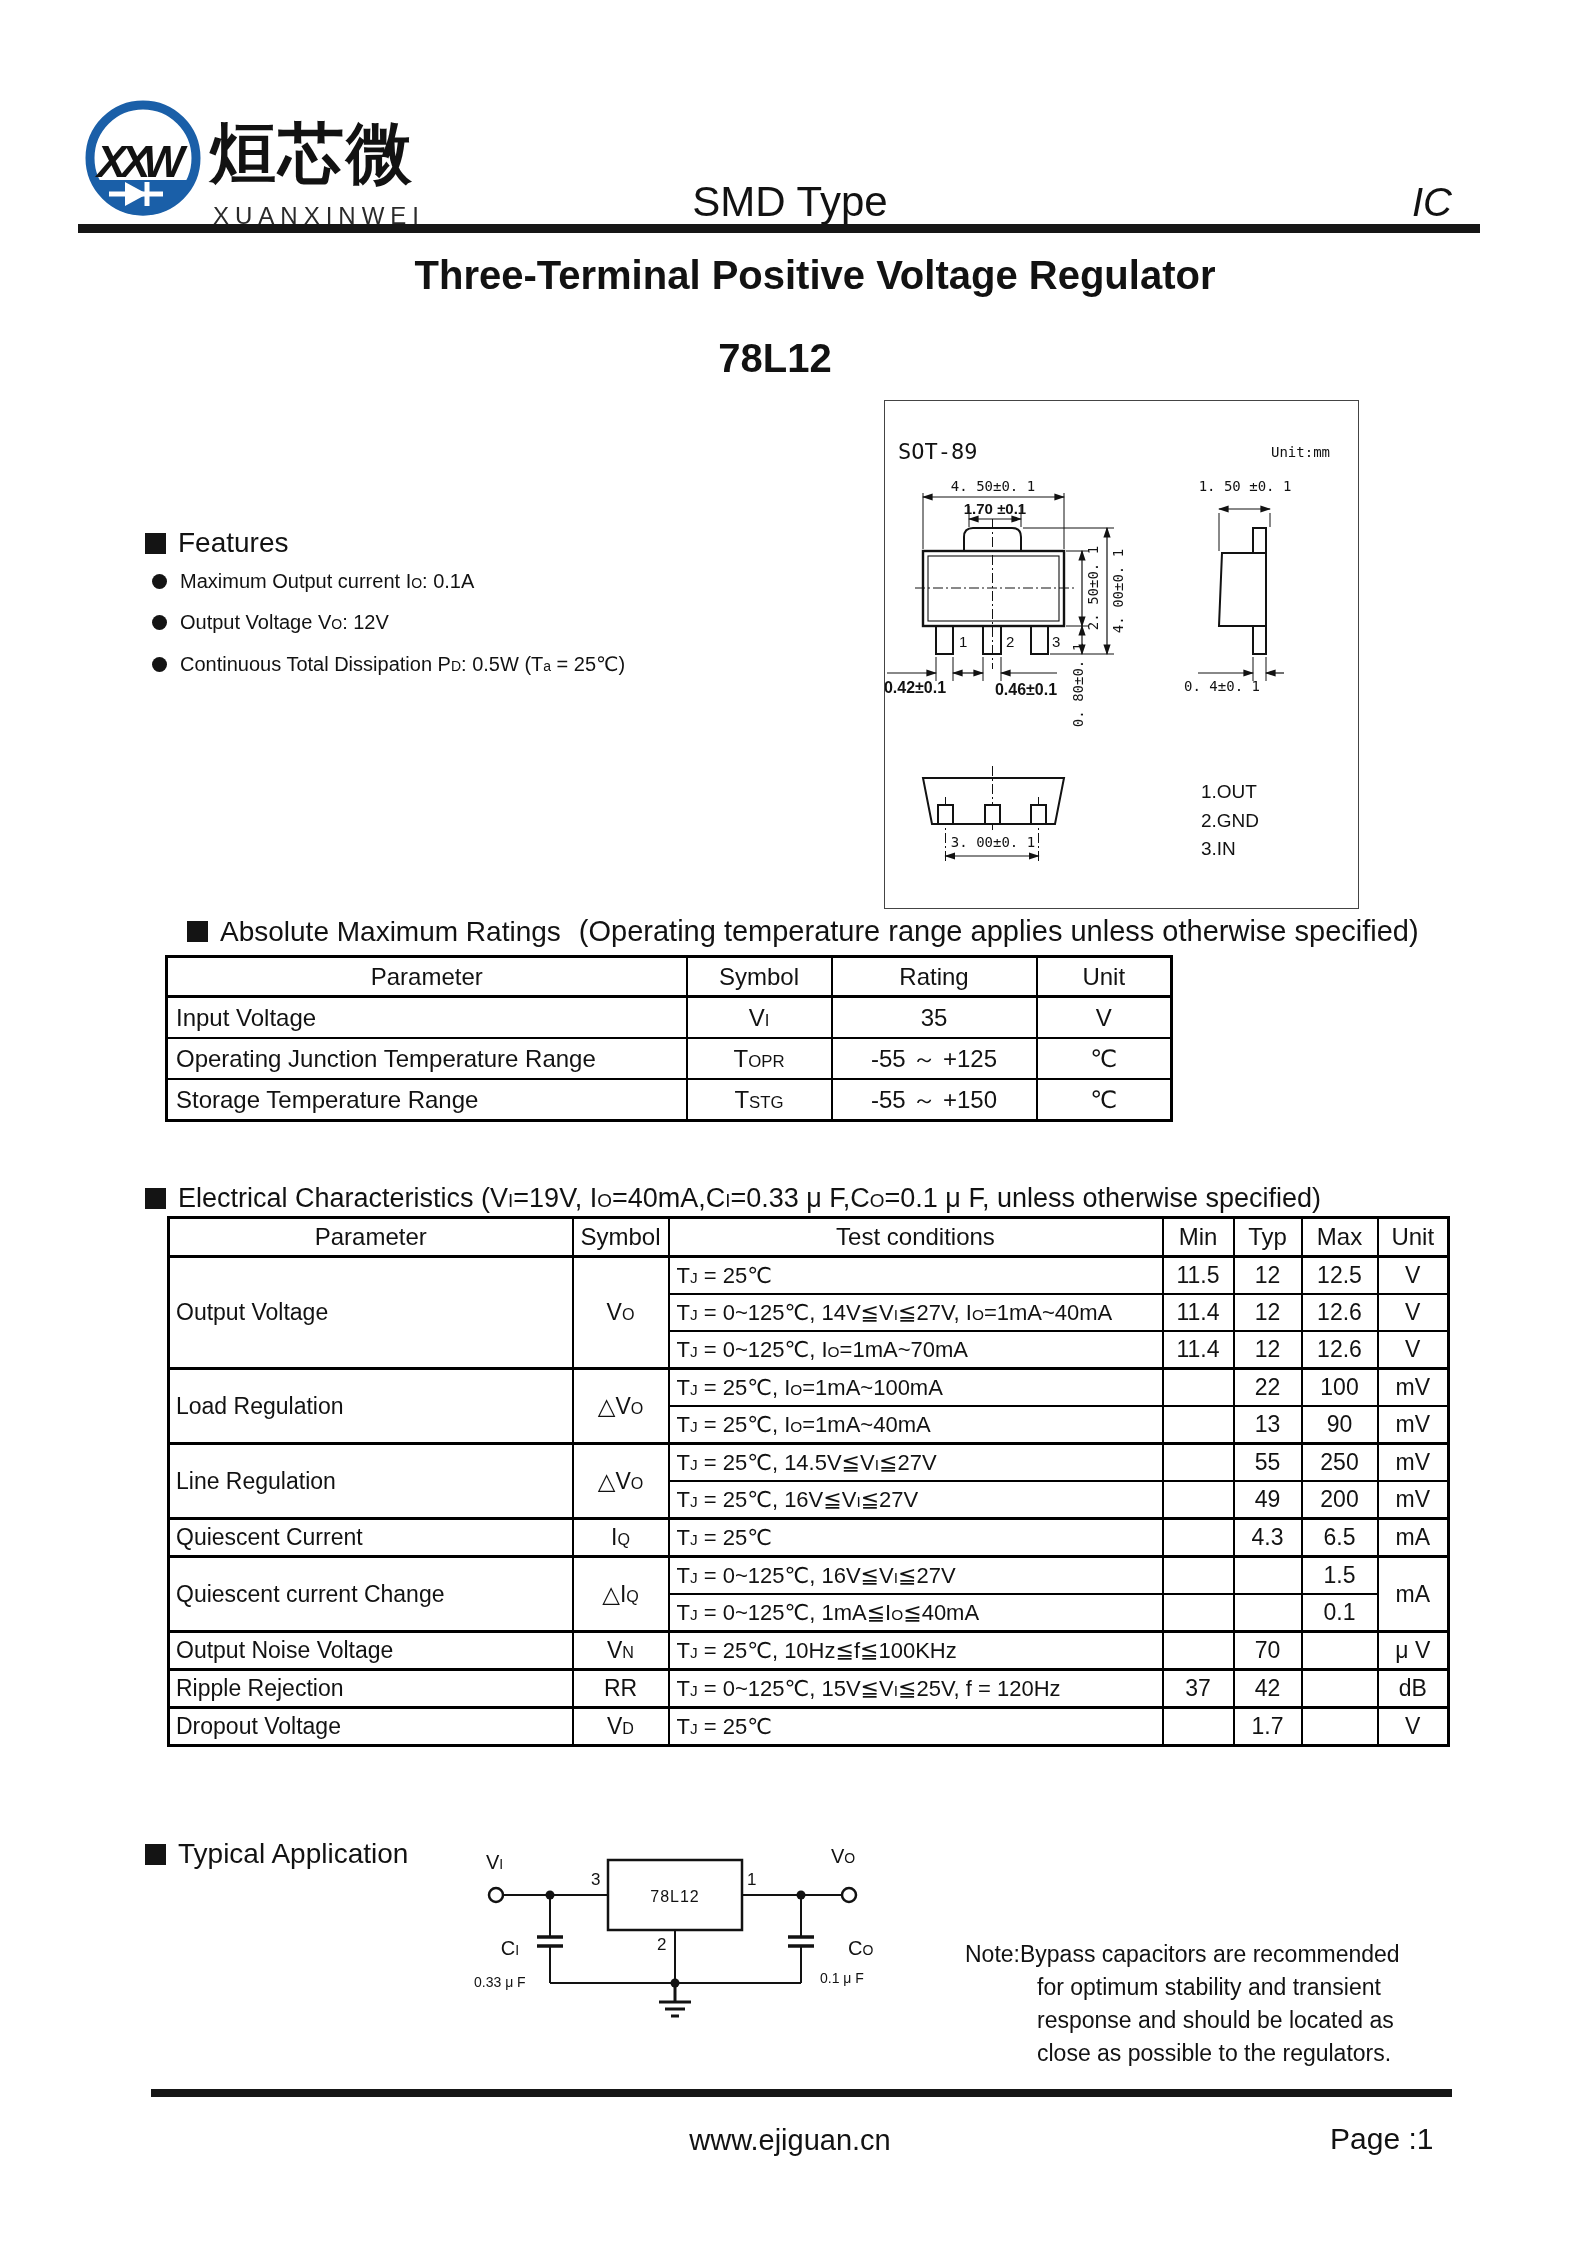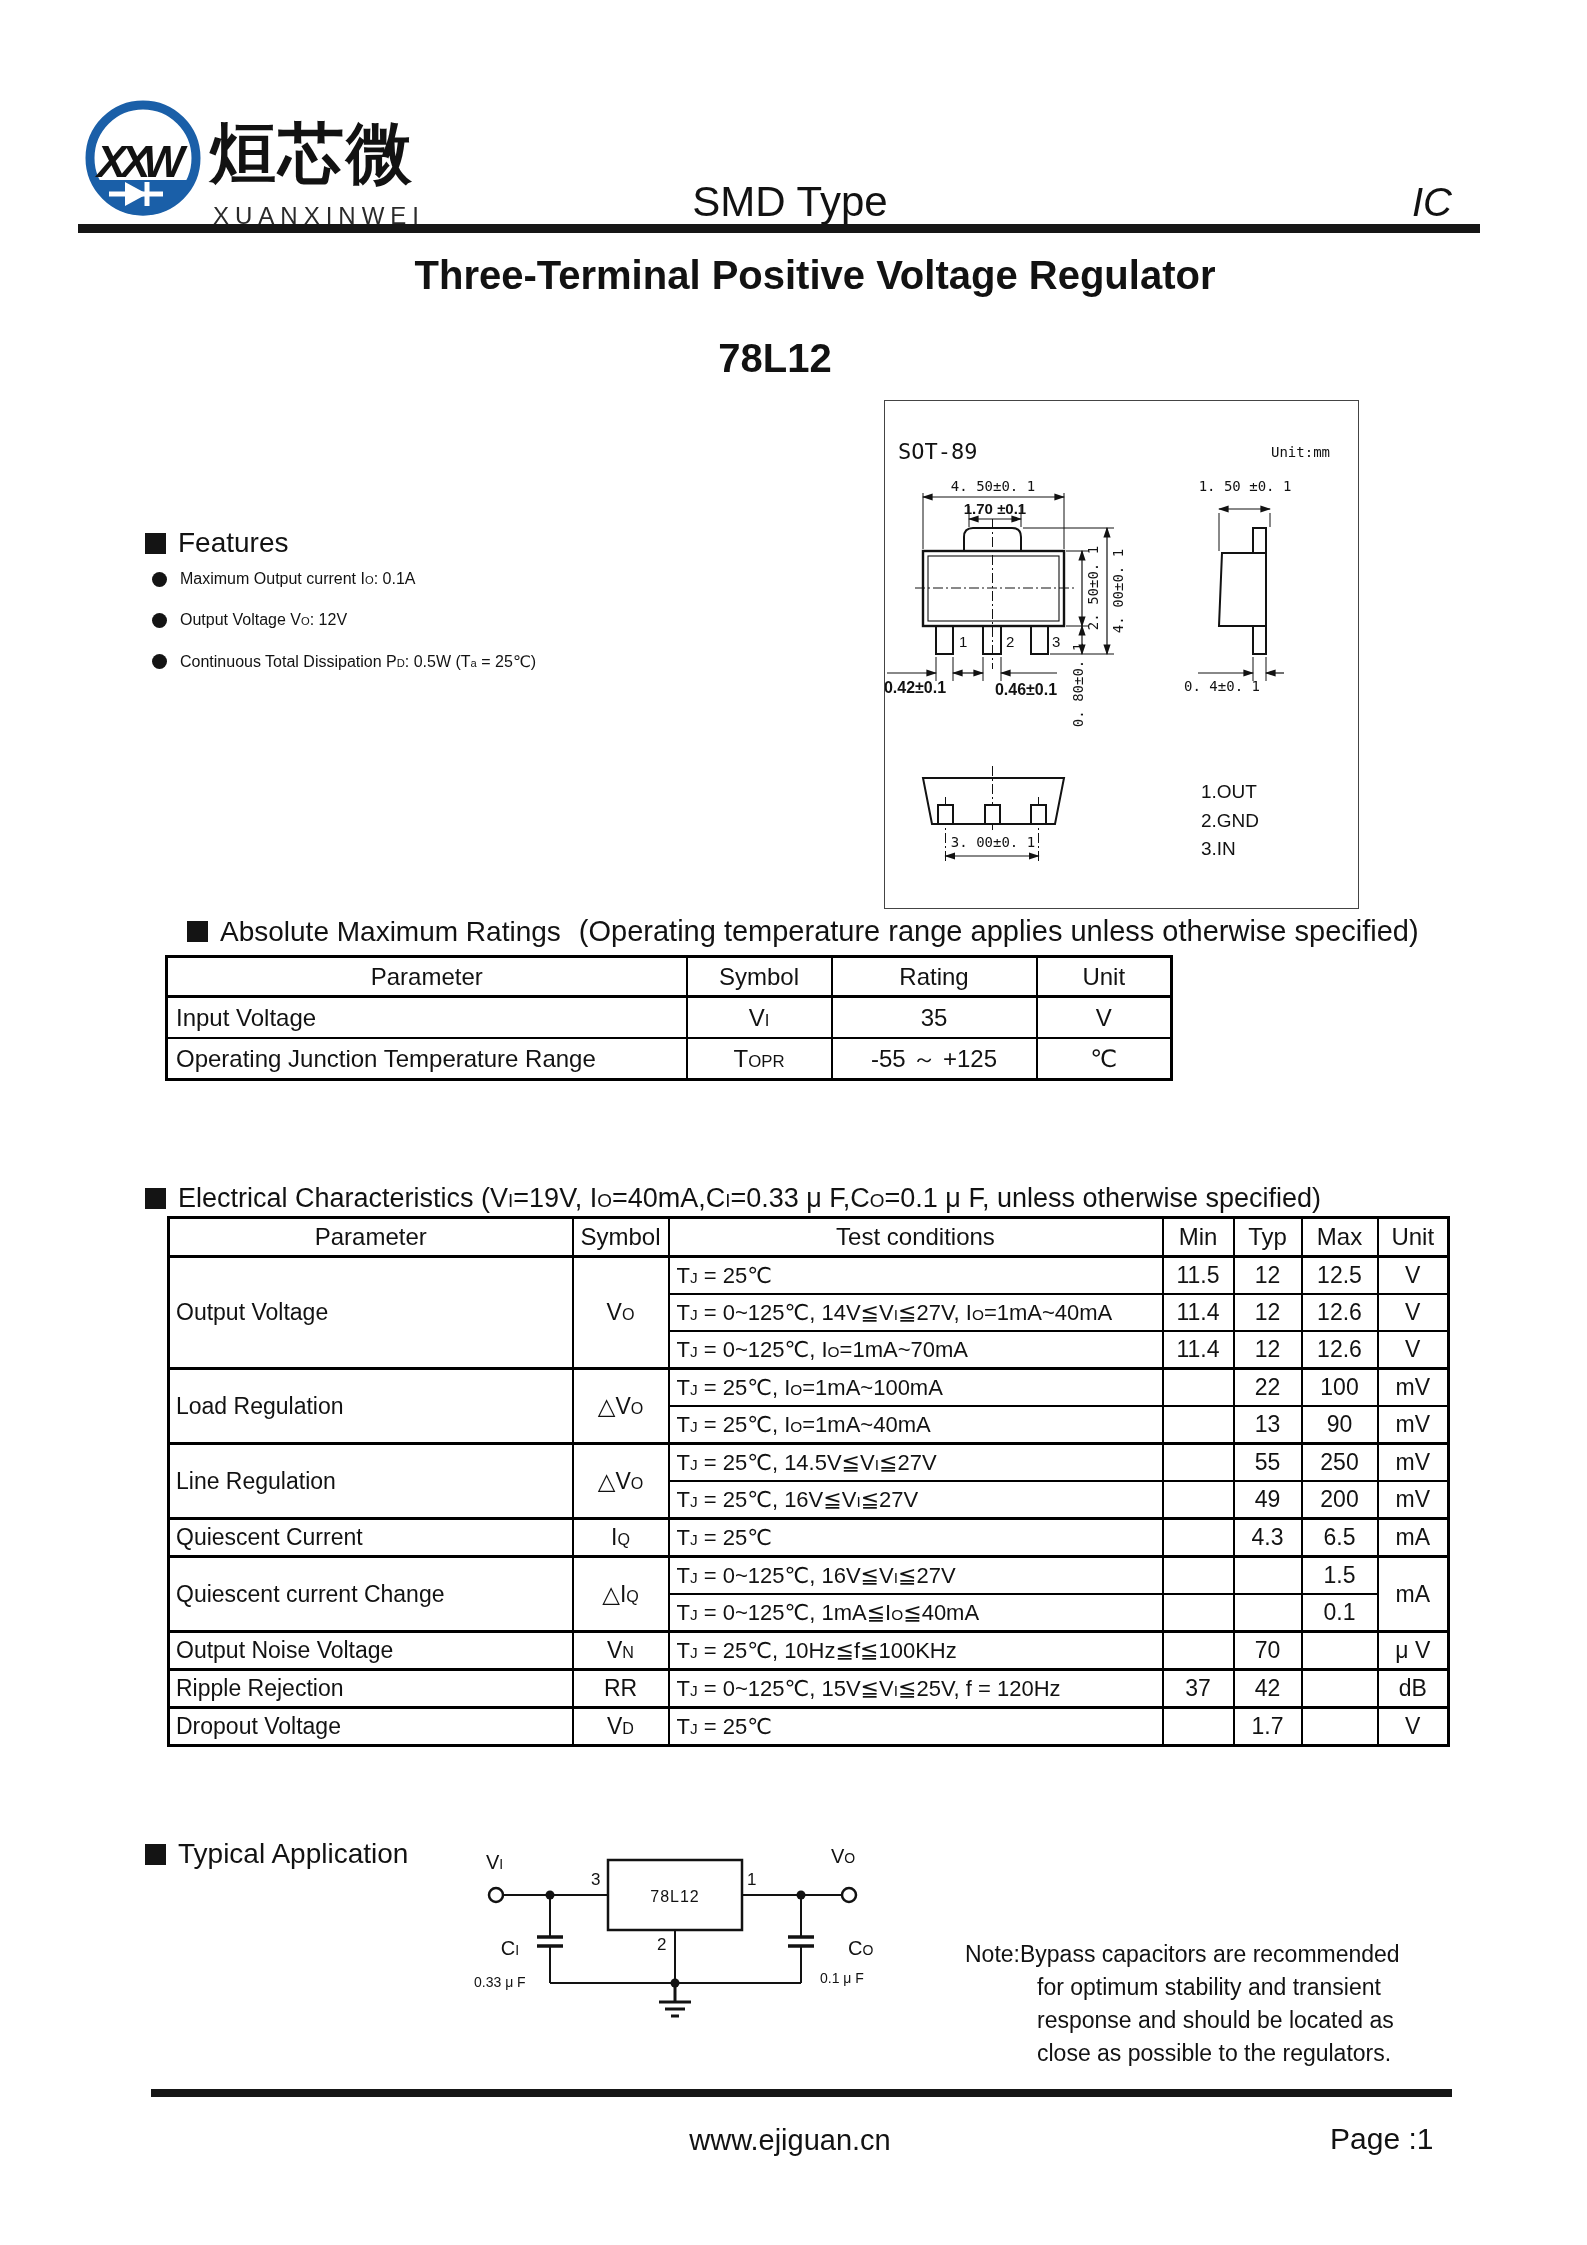--- a/index.html
+++ b/index.html
@@ -16,21 +16,21 @@
   .title{font-size:40px;font-weight:bold;text-align:center;}
   .part{font-size:40px;font-weight:bold;text-align:center;}
   
   .sec{display:flex;align-items:center;}
   .sq{width:21px;height:21px;background:#141414;margin-right:12px;flex:0 0 auto;}
   .sec .h1t{font-size:28px;}
   .sec .h2t{font-size:29px;margin-left:18px;}
   
   .feat{display:flex;align-items:center;}
   .dot{width:15px;height:15px;border-radius:50%;background:#141414;margin-right:13px;flex:0 0 auto;}
-  .feat .ft{font-size:16px;text-align:center;}
+  .feat .ft{font-size:20px;text-align:center;}
   
   .figbox{border:1px solid #444;}
   
   table{border-collapse:collapse;table-layout:fixed;}
   .amr{width:1005px;border:3px solid #000;}
   .amr th,.amr td{border:2.5px solid #000;height:39px;font-size:24px;padding:0 8px;
                   text-align:center;font-weight:normal;overflow:hidden;white-space:nowrap;}
   .amr thead th{height:37px;border-bottom:3px solid #000;}
   .amr td.p{text-align:left;}
   .ec{width:1280px;border:3px solid #000;}
@@ -214,20 +214,26 @@
         <tr>
           <td class="p">Input Voltage</td>
           <td>V<span class="sb">I</span></td>
           <td>35</td>
           <td>V</td>
         </tr>
         <tr>
           <td class="p">Operating Junction Temperature Range</td>
           <td>T<span class="sb">OPR</span></td>
           <td>-55 ～ +125</td>
+          <td>℃</td>
+        </tr>
+        <tr>
+          <td class="p">Storage Temperature Range</td>
+          <td>T<span class="sb">STG</span></td>
+          <td>-55 ～ +150</td>
           <td>℃</td>
         </tr>
       </tbody>
   </table>
 
   <div class="abs sec" style="left:145px;top:1183px;">
     <span class="sq"></span>
     <span class="h1t" style="font-size:27px;">Electrical Characteristics (V<span class="sb">I</span>=19V, I<span class="sb">O</span>=40mA,C<span class="sb">I</span>=0.33 μ F,C<span class="sb">O</span>=0.1 μ F, unless otherwise specified)</span>
   </div>
   <table class="abs ec" style="left:167px;top:1216px;">

